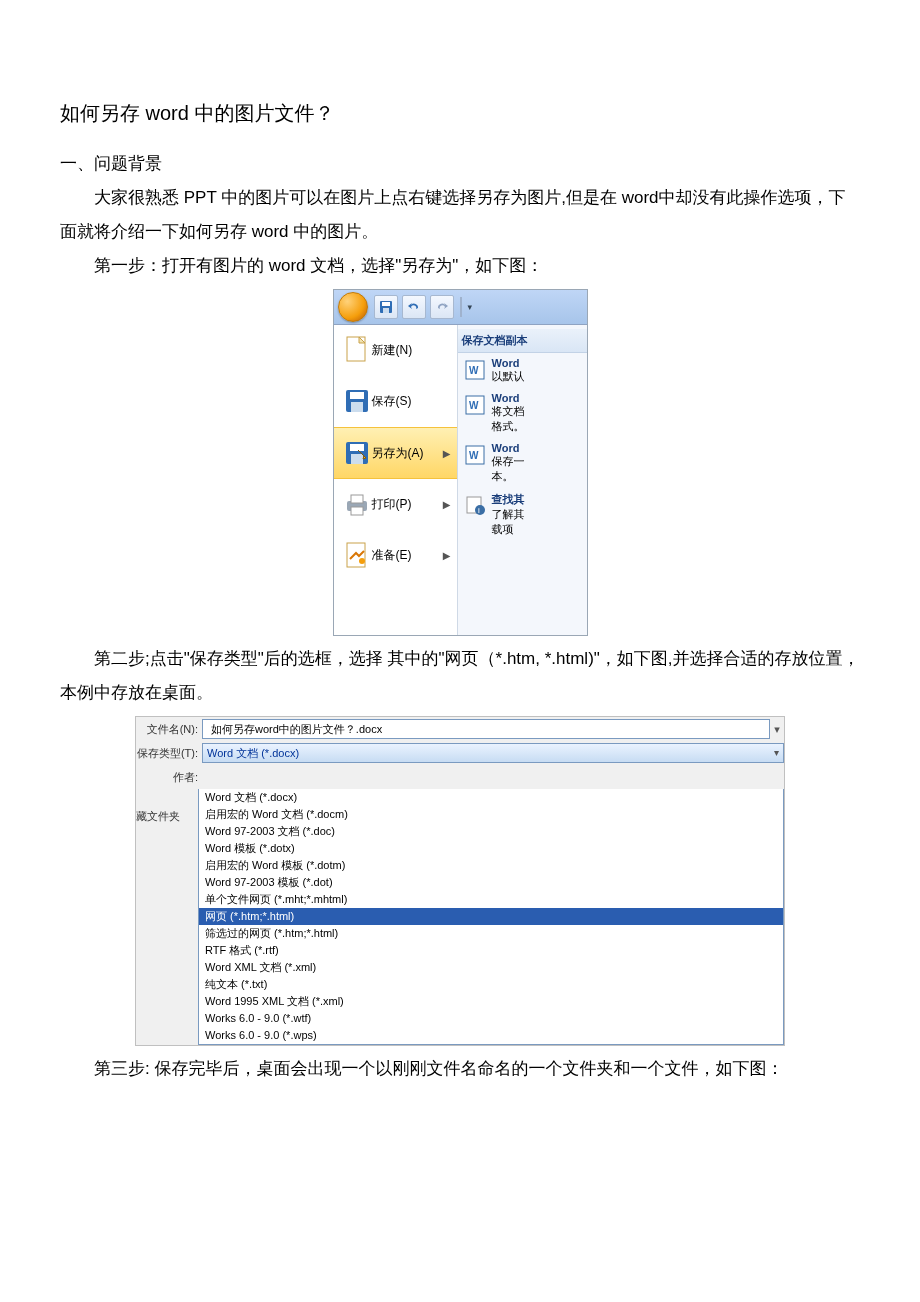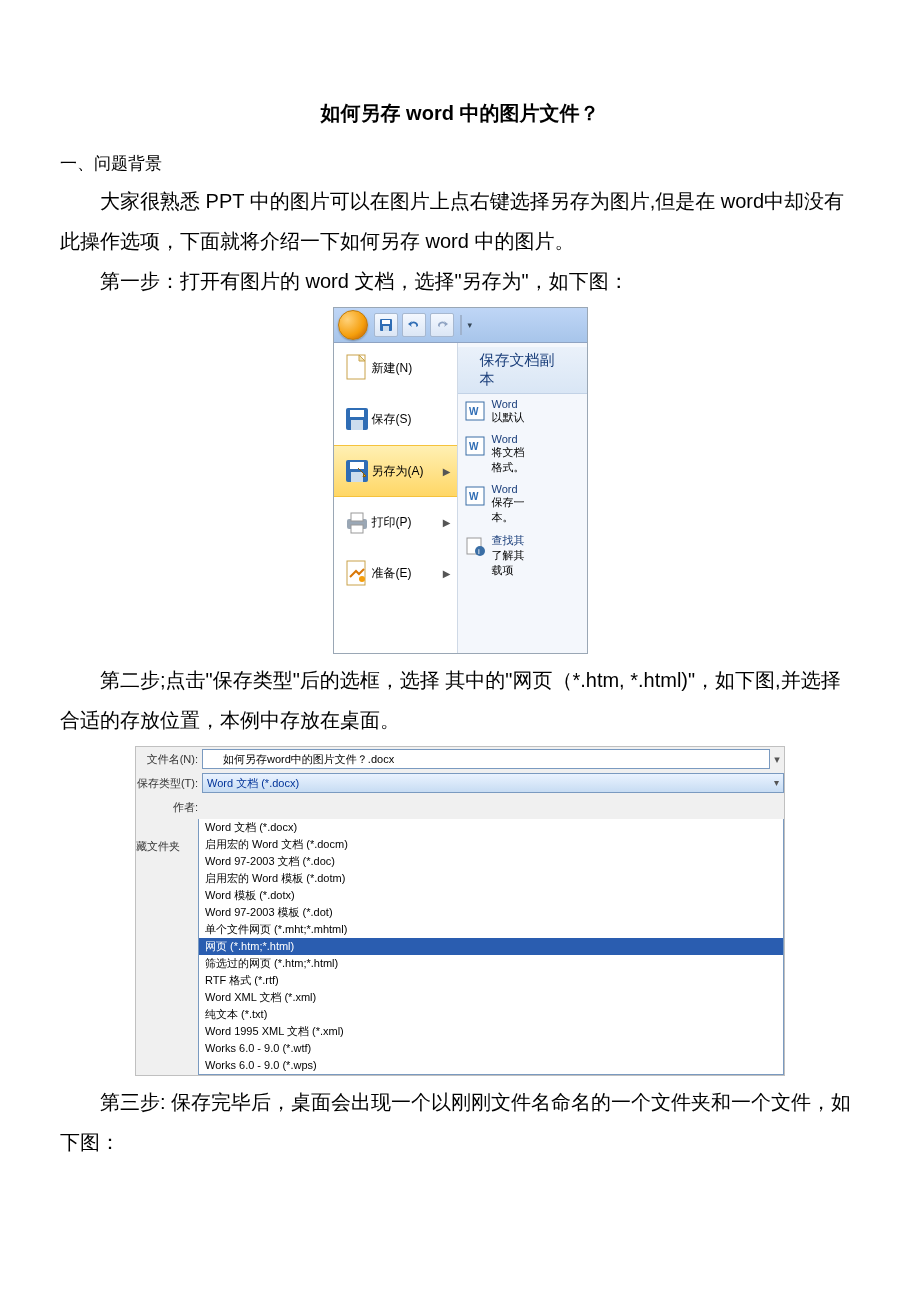--- a/index.html
+++ b/index.html
@@ -1,43 +1,43 @@
 <!DOCTYPE html>
 <html><head>
 <meta charset="utf-8">
 <style>
 body{margin:0;padding:0;background:#fff;font-family:"Microsoft YaHei","SimSun",sans-serif;color:#000}
 .page{width:800px;margin:0 auto;padding:100px 60px 60px 60px}
-.title{text-align:center;font-size:20px;font-weight:bold;margin-bottom:20px}
+.title{font-size:20px;font-weight:normal;margin-bottom:20px}
 .sec{font-size:17px;line-height:2}
-.para{text-indent:2em;font-size:20px;line-height:2}
+.para{text-indent:2em;font-size:17px;line-height:2}
 .figwrap{text-align:center;margin:6px 0}
 
 .wordmenu{display:inline-block;width:253px;border:1px solid #9aa7b5;background:linear-gradient(#e8f0fb,#cddff3);text-align:left;font-size:12px}
 .wm-top{display:flex;align-items:center;height:34px;background:linear-gradient(#bfd6f6,#a7c5ea);border-bottom:1px solid #8fa3c2;padding-left:4px;gap:6px}
 .orb{width:28px;height:28px;border-radius:50%;background:radial-gradient(circle at 30% 30%,#ffd27a,#f59e0b 60%,#b45309);border:1px solid #c27a07;box-shadow:0 1px 2px rgba(0,0,0,.3)}
 .qat{display:flex;align-items:center;gap:4px}
 .qat-btn{width:22px;height:22px;background:linear-gradient(#f4f8ff,#dbe6f5);border:1px solid #a7b8d0;border-radius:2px;display:flex;align-items:center;justify-content:center}
 .qat-sep{width:2px;height:20px;background:#9fb2cd;margin:0 2px}
 .wm-body{display:flex;height:310px}
 .wm-left{width:123px;background:#fff;border-right:1px solid #cfd9e6}
 .wm-right{flex:1;background:#f4f7fc;padding:4px 0}
 .mitem{display:flex;align-items:center;height:50px;padding-left:8px;border-bottom:1px solid transparent}
 .mitem.hilite{background:linear-gradient(#fff0b3,#ffd766);border-top:1px solid #f5c23c;border-bottom:1px solid #f5c23c}
 .mitem .arrow{margin-left:auto;margin-right:6px;font-size:10px;color:#555}
 .mico{width:30px;height:30px;display:flex;align-items:center;justify-content:center}
 .ritem{display:flex;align-items:flex-start;gap:6px;padding:4px 6px;font-size:11px}
-.rhead{font-weight:normal;color:#1a3e7a;padding:4px 22px;background:linear-gradient(#eaf1fa,#d9e6f5);border-bottom:1px solid #c2d2e6;font-size:15px}
+.rhead{font-weight:bold;color:#1a3e7a;padding:4px 4px;background:linear-gradient(#eaf1fa,#d9e6f5);border-bottom:1px solid #c2d2e6;font-size:11px}
 .rico{width:22px;height:22px;margin-top:2px}
-.bold{font-weight:normal;color:#1a3e7a}
+.bold{font-weight:bold;color:#1a3e7a}
 
 .savedlg{width:648px;margin:4px auto;border:1px solid #c0c0c0;font-size:11px;font-family:"Microsoft YaHei",Tahoma,sans-serif;background:#f0f0f0;text-align:left}
 .sdrow{display:flex;align-items:center;height:24px}
 .sdlabel{width:62px;text-align:right;padding-right:4px;color:#333;font-size:11px}
-.sdinput{flex:1;height:18px;border:1px solid #7a9ac0;background:#fff;padding:0 20px;line-height:18px;font-size:11px}
+.sdinput{flex:1;height:18px;border:1px solid #7a9ac0;background:#fff;padding:0 8px;line-height:18px;font-size:11px}
 .sddrop{flex:1;height:18px;border:1px solid #7a9ac0;background:linear-gradient(#eaf3ff,#c7dcf3);padding:0 4px;line-height:18px;font-size:11px;color:#003399;position:relative}
 .sddrop .caret{position:absolute;right:4px;top:0;font-size:10px;color:#555}
 .sdlist{margin-left:62px;background:#fff;border:1px solid #7a9ac0;border-top:none}
 .sdli{padding:1px 6px;line-height:15px;font-size:11px;color:#000}
 .sdli.sel{background:#2a5db0;color:#fff}
 .sdside{position:relative}
 .sdside .tag{position:absolute;left:0;top:92px;font-size:11px;color:#333}
 svg{display:block}
 </style>
 </head>
@@ -189,22 +189,22 @@
         <div class="sddrop"><span>Word 文档 (*.docx)</span><span class="caret">▾</span></div>
       </div>
       <div class="sdrow">
         <div class="sdlabel">作者:</div>
         <div style="flex:1"></div>
       </div>
       <div class="sdlist" id="sd-options">
           <div class="sdli">Word 文档 (*.docx)</div>
           <div class="sdli">启用宏的 Word 文档 (*.docm)</div>
           <div class="sdli">Word 97-2003 文档 (*.doc)</div>
+          <div class="sdli">Word 模板 (*.dotx)</div>
           <div class="sdli">启用宏的 Word 模板 (*.dotm)</div>
-          <div class="sdli">Word 模板 (*.dotx)</div>
           <div class="sdli">Word 97-2003 模板 (*.dot)</div>
           <div class="sdli">单个文件网页 (*.mht;*.mhtml)</div>
           <div class="sdli sel">网页 (*.htm;*.html)</div>
           <div class="sdli">筛选过的网页 (*.htm;*.html)</div>
           <div class="sdli">RTF 格式 (*.rtf)</div>
           <div class="sdli">Word XML 文档 (*.xml)</div>
           <div class="sdli">纯文本 (*.txt)</div>
           <div class="sdli">Word 1995 XML 文档 (*.xml)</div>
           <div class="sdli">Works 6.0 - 9.0 (*.wtf)</div>
           <div class="sdli">Works 6.0 - 9.0 (*.wps)</div>

